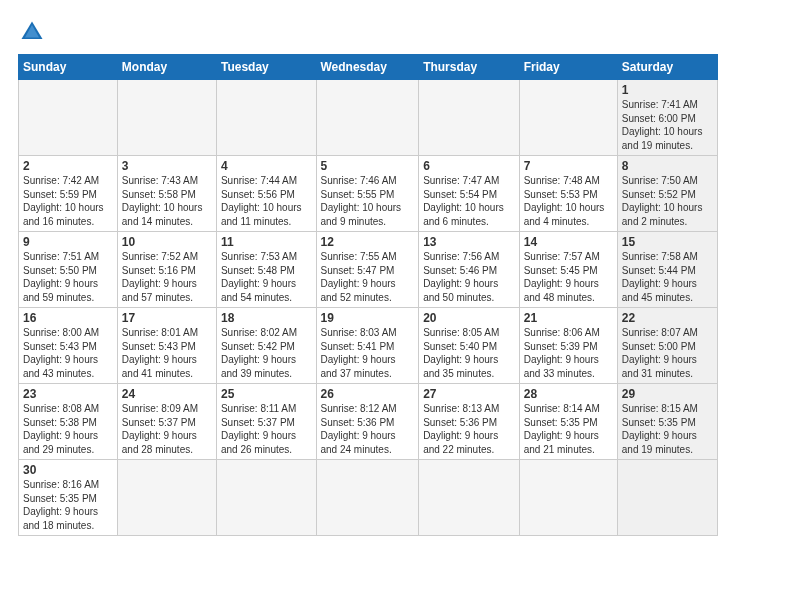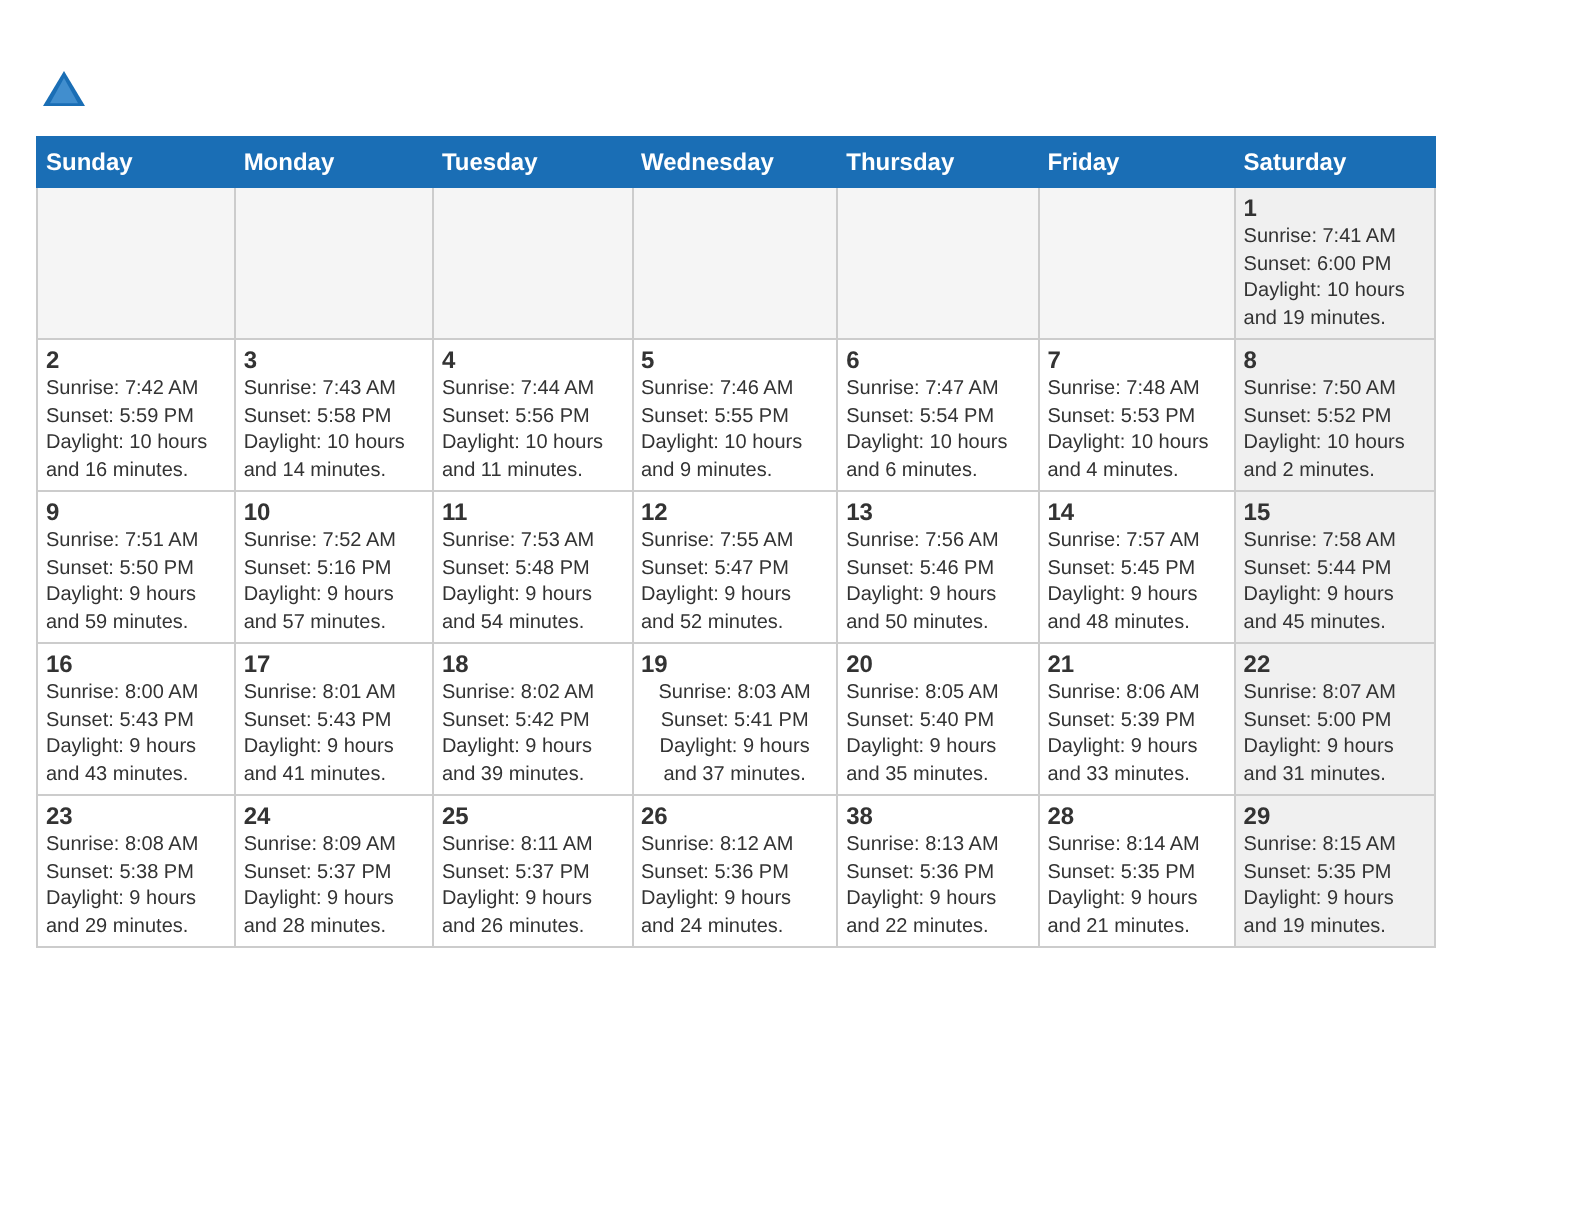--- a/index.html
+++ b/index.html
@@ -6,21 +6,20 @@
     body {
       font-family: Arial, sans-serif;
       background: #fff;
       width: 792px;
       height: 612px;
       overflow: hidden;
     }
     .page {
       width: 736px;
       padding: 18px 18px 10px 18px;
-      margin-top: 14px;
     }
     .header {
       display: flex;
       align-items: flex-start;
       justify-content: space-between;
       margin-bottom: 8px;
     }
     .logo {
       display: flex;
       align-items: center;
@@ -264,21 +263,21 @@
           </td>
           <td>
             <span class="day-number">18</span>
             <div class="day-info" style="white-space: pre-line;">Sunrise: 8:02 AM
 Sunset: 5:42 PM
 Daylight: 9 hours
 and 39 minutes.</div>
           </td>
           <td>
             <span class="day-number">19</span>
-            <div class="day-info" style="white-space: pre-line; text-align: center;">Sunrise: 8:03 AM
+            <div class="day-info" style="white-space: pre-line;">Sunrise: 8:03 AM
 Sunset: 5:41 PM
 Daylight: 9 hours
 and 37 minutes.</div>
           </td>
           <td>
             <span class="day-number">20</span>
             <div class="day-info" style="white-space: pre-line;">Sunrise: 8:05 AM
 Sunset: 5:40 PM
 Daylight: 9 hours
 and 35 minutes.</div>
@@ -321,36 +320,51 @@
 and 26 minutes.</div>
           </td>
           <td>
             <span class="day-number">26</span>
             <div class="day-info" style="white-space: pre-line;">Sunrise: 8:12 AM
 Sunset: 5:36 PM
 Daylight: 9 hours
 and 24 minutes.</div>
           </td>
           <td>
-            <span class="day-number">38</span>
+            <span class="day-number">27</span>
             <div class="day-info" style="white-space: pre-line;">Sunrise: 8:13 AM
 Sunset: 5:36 PM
 Daylight: 9 hours
 and 22 minutes.</div>
           </td>
           <td>
             <span class="day-number">28</span>
             <div class="day-info" style="white-space: pre-line;">Sunrise: 8:14 AM
 Sunset: 5:35 PM
 Daylight: 9 hours
 and 21 minutes.</div>
           </td>
           <td class="saturday-col">
             <span class="day-number">29</span>
             <div class="day-info" style="white-space: pre-line;">Sunrise: 8:15 AM
 Sunset: 5:35 PM
 Daylight: 9 hours
 and 19 minutes.</div>
           </td>
+        </tr>
+        <tr class="last-row">
+          <td>
+            <span class="day-number">30</span>
+            <div class="day-info" style="white-space: pre-line;">Sunrise: 8:16 AM
+Sunset: 5:35 PM
+Daylight: 9 hours
+and 18 minutes.</div>
+          </td>
+          <td class="empty"></td>
+          <td class="empty"></td>
+          <td class="empty"></td>
+          <td class="empty"></td>
+          <td class="empty"></td>
+          <td class="empty saturday-col"></td>
         </tr>
       </tbody>
   </table>
 </div>
 
 </body></html>

